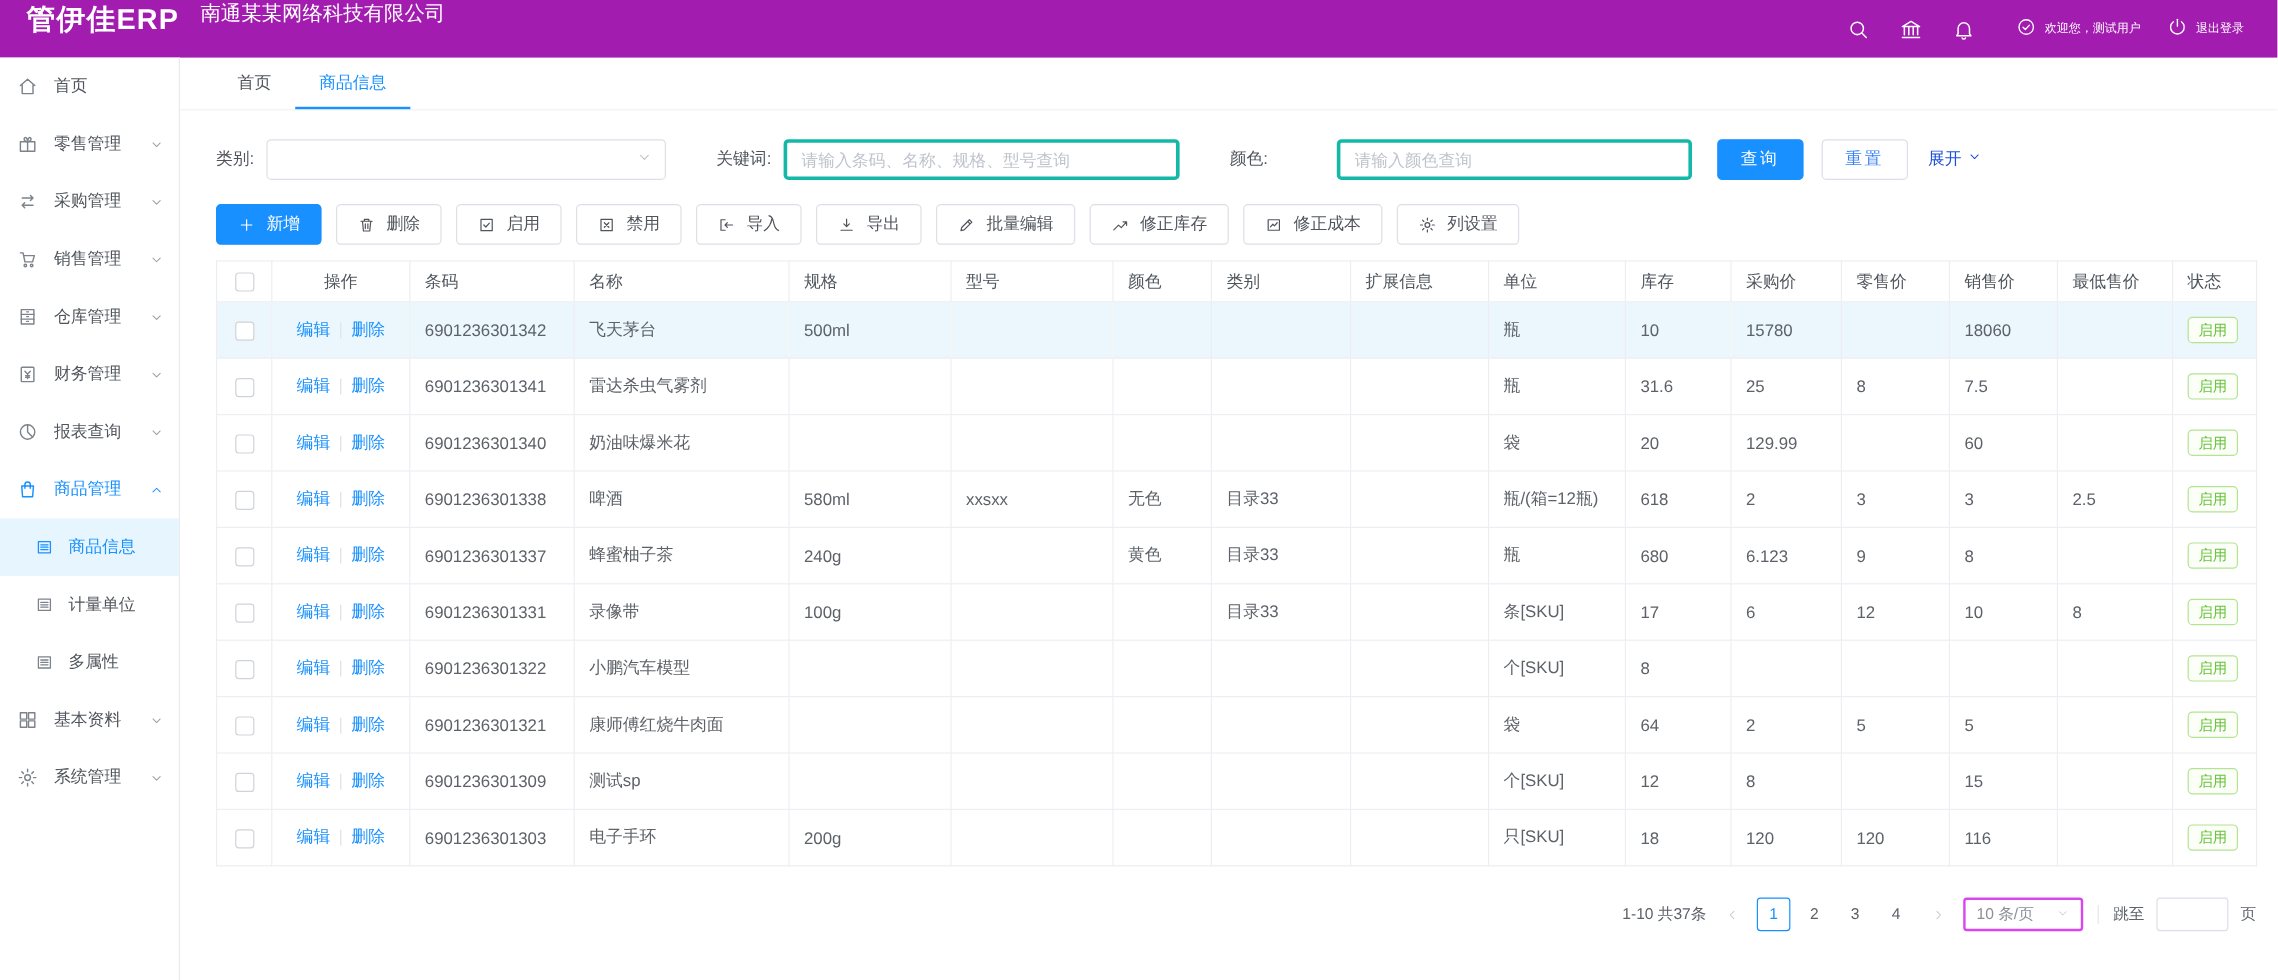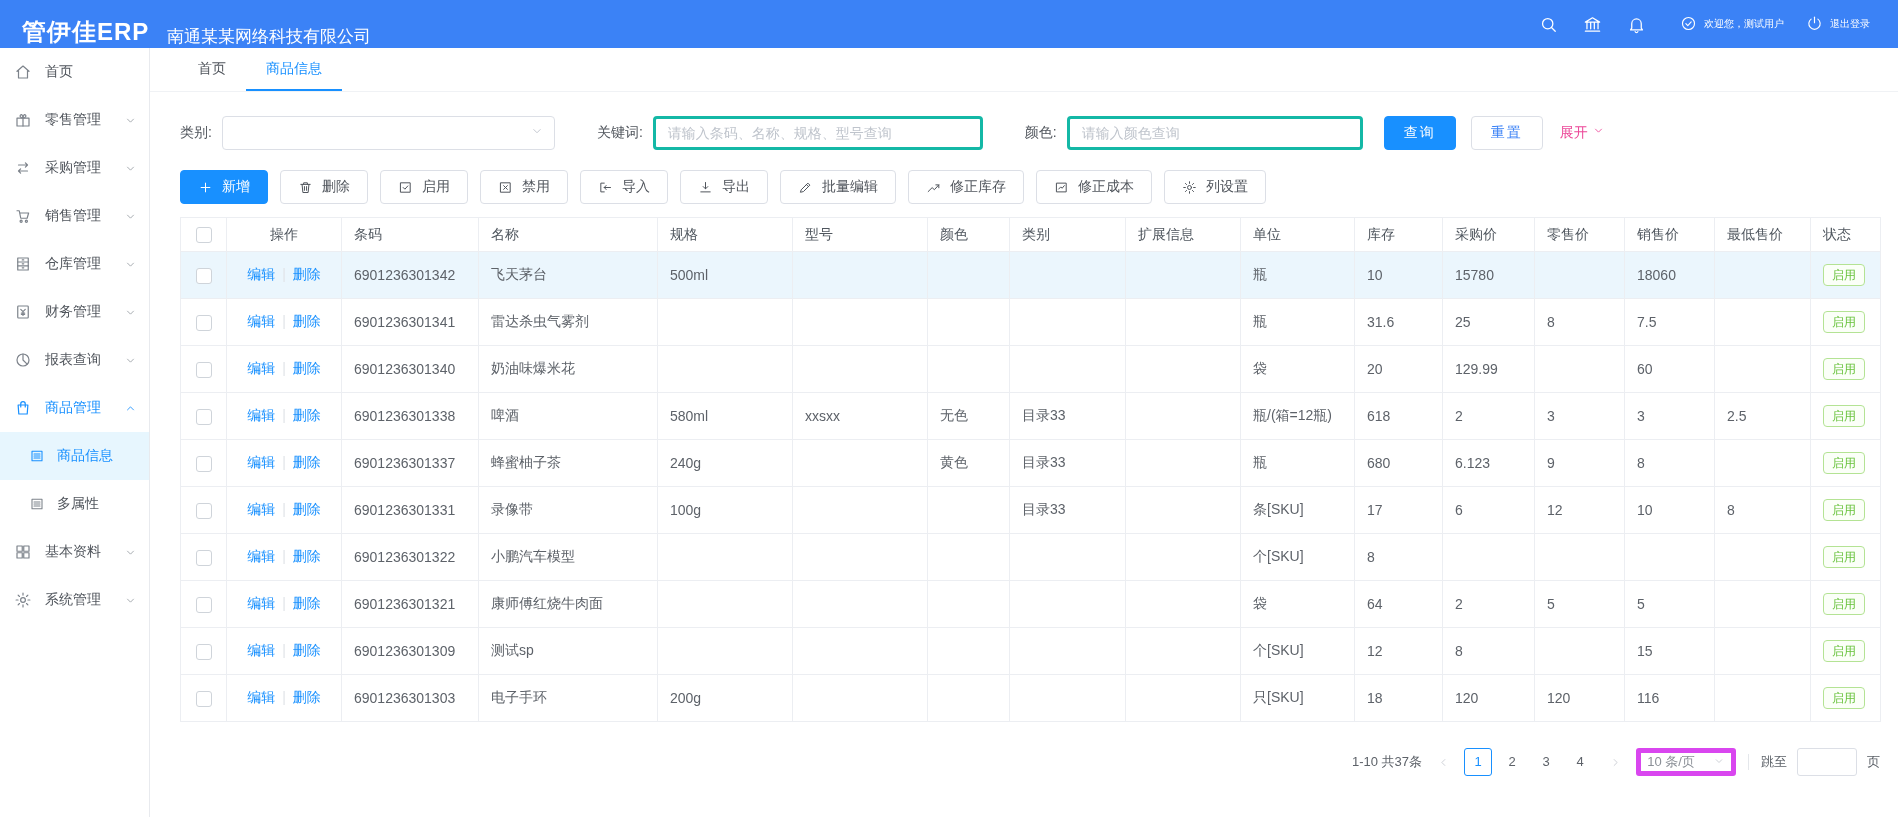--- a/index.html
+++ b/index.html
@@ -1,20 +1,20 @@
 <!DOCTYPE html>
 <html><head>
 <meta charset="utf-8">
 <style>
   * { box-sizing: border-box; margin: 0; padding: 0; }
   html,body { width:1898px; height:817px; background:#fff; overflow:hidden;
     font-family:"Liberation Sans","DejaVu Sans",sans-serif; }
 
   
-  .topbar { height:48px; background:#3b82f6; display:flex; align-items:flex-end; color:#fff; }
+  .topbar { height:48px; background:#a21caf; display:flex; align-items:flex-start; color:#fff; }
   .logo { font-size:24px; font-weight:bold; padding-left:22px; width:167px; letter-spacing:1px; white-space:nowrap; }
   .company { font-size:17px; white-space:nowrap; }
   .top-right { margin-left:auto; display:flex; align-items:center; padding-right:28px; }
   .tico { width:44px; height:48px; display:flex; align-items:center; justify-content:center; cursor:pointer; }
   .tico svg { width:19px; height:19px; }
   .top-group { display:flex; align-items:center; gap:7px; margin-left:22px; font-size:10px; cursor:pointer; white-space:nowrap; }
   .top-group svg { width:17px; height:17px; }
 
   
   .layout { display:flex; height:769px; }
@@ -49,21 +49,21 @@
     display:flex; align-items:center; justify-content:flex-end; padding-right:10px; color:#c0c4cc; cursor:pointer; }
   .selectbox svg { width:14px; height:14px; }
   .tinput { height:34px; border:3px solid #14b8a6; border-radius:4px; padding:0 12px;
     font-size:14px; color:#606266; outline:none; }
   .tinput::placeholder { color:#bfc4cc; }
   .gap40 { width:42px; }
   .btn { height:34px; border-radius:4px; font-size:14px; cursor:pointer;
     display:inline-flex; align-items:center; justify-content:center; padding:0 19px; }
   .btn.primary { background:#1890ff; color:#fff; border:1px solid #1890ff; letter-spacing:2px; }
   .btn.plain { background:#fff; color:#3b82f6; border:1px solid #dcdfe6; letter-spacing:2px; }
-  .expand { color:#ec4899; font-size:14px; margin-left:17px; display:flex; align-items:flex-start; gap:4px; cursor:pointer; }
+  .expand { color:#1d4ed8; font-size:14px; margin-left:17px; display:flex; align-items:flex-start; gap:4px; cursor:pointer; }
   .expand svg { width:13px; height:13px; }
   .ml20 { margin-left:21px; } .ml14 { margin-left:15px; }
 
   
   .toolbar { margin-top:20px; display:flex; gap:12px; }
   .tbtn { height:34px; border:1px solid #dcdfe6; background:#fff; border-radius:4px;
     display:inline-flex; align-items:center; gap:9px; padding:0 17px; font-size:14px; color:#50555c; cursor:pointer; white-space:nowrap; }
   .tbtn svg { width:15px; height:15px; }
   .tbtn.primary { background:#1890ff; border-color:#1890ff; color:#fff; }
 
@@ -83,21 +83,21 @@
     border-radius:4px; font-size:12px; padding:3px 8px; line-height:1.2; }
 
   
   .pagefoot { width:1700px; margin-top:26px; display:flex; align-items:center;
     justify-content:flex-end; gap:10px; font-size:13px; color:#5d6269; }
   .pg-arrow { width:22px; height:28px; display:flex; align-items:center; justify-content:center; color:#c6cad1; cursor:pointer; }
   .pg-arrow svg { width:13px; height:13px; }
   .pg-num { min-width:28px; height:28px; line-height:26px; text-align:center; cursor:pointer;
     border:1px solid transparent; border-radius:3px; padding:0 4px; }
   .pg-num.active { border-color:#1890ff; color:#1890ff; background:#fff; }
-  .pg-size { width:100px; height:28px; border:5px solid #d946ef; border-radius:3px;
+  .pg-size { width:100px; height:28px; border:2px solid #d946ef; border-radius:3px;
     display:flex; align-items:center; justify-content:center; gap:18px; color:#8b9097; cursor:pointer; }
   .pg-size svg { width:12px; height:12px; color:#c0c4cc; }
   .pg-jump-input { width:60px; height:28px; border:1px solid #dcdfe6; border-radius:3px; outline:none; padding:0 6px; font-size:13px; }
   .pg-divider { width:1px; height:16px; background:#e4e7eb; margin:0 2px; }
 </style>
 </head>
 <body>
 
 <div class="topbar">
   <div class="logo">管伊佳ERP</div>
@@ -220,20 +220,27 @@
             <rect x="4.5" y="5" width="15" height="14"></rect>
             <path d="M7.5 9 H16.5 M7.5 12 H16.5 M7.5 15 H16.5"></path>
           </svg></span>
         <span>商品信息</span>
       </div>
       <div class="side-item side-sub">
         <span class="mic"><svg viewBox="0 0 24 24" fill="none" stroke="currentColor" stroke-width="1.6" stroke-linecap="round" stroke-linejoin="round">
             <rect x="4.5" y="5" width="15" height="14"></rect>
             <path d="M7.5 9 H16.5 M7.5 12 H16.5 M7.5 15 H16.5"></path>
           </svg></span>
+        <span>计量单位</span>
+      </div>
+      <div class="side-item side-sub">
+        <span class="mic"><svg viewBox="0 0 24 24" fill="none" stroke="currentColor" stroke-width="1.6" stroke-linecap="round" stroke-linejoin="round">
+            <rect x="4.5" y="5" width="15" height="14"></rect>
+            <path d="M7.5 9 H16.5 M7.5 12 H16.5 M7.5 15 H16.5"></path>
+          </svg></span>
         <span>多属性</span>
       </div>
       <div class="side-item">
         <span class="mic"><svg viewBox="0 0 24 24" fill="none" stroke="currentColor" stroke-width="1.6" stroke-linecap="round" stroke-linejoin="round">
             <rect x="4" y="4" width="7" height="7"></rect>
             <rect x="13" y="4" width="7" height="7"></rect>
             <rect x="4" y="13" width="7" height="7"></rect>
             <rect x="13" y="13" width="7" height="7"></rect>
           </svg></span>
         <span>基本资料</span>
@@ -267,21 +274,21 @@
         <div class="selectbox">
           <span><svg viewBox="0 0 24 24" fill="none" stroke="currentColor" stroke-width="1.6" stroke-linecap="round" stroke-linejoin="round">
                 <path d="M6.5 9.5 L12 15 L17.5 9.5"></path>
               </svg></span>
         </div>
         <span class="gap40"></span>
         <span class="flabel">关键词:</span>
         <input class="tinput" style="width: 330px;" placeholder="请输入条码、名称、规格、型号查询">
         <span class="gap40"></span>
         <span class="flabel">颜色:</span>
-        <input class="tinput" style="width: 296px;" placeholder="请输入颜色查询">
+        <input class="tinput" style="width: 296px; margin-left: 47px;" placeholder="请输入颜色查询">
         <button class="btn primary ml20">查询</button>
         <button class="btn plain ml14">重置</button>
         <span class="expand">
           <span>展开</span>
           <span><svg viewBox="0 0 24 24" fill="none" stroke="currentColor" stroke-width="1.6" stroke-linecap="round" stroke-linejoin="round">
                 <path d="M6.5 9.5 L12 15 L17.5 9.5"></path>
               </svg></span>
         </span>
       </div>
 

